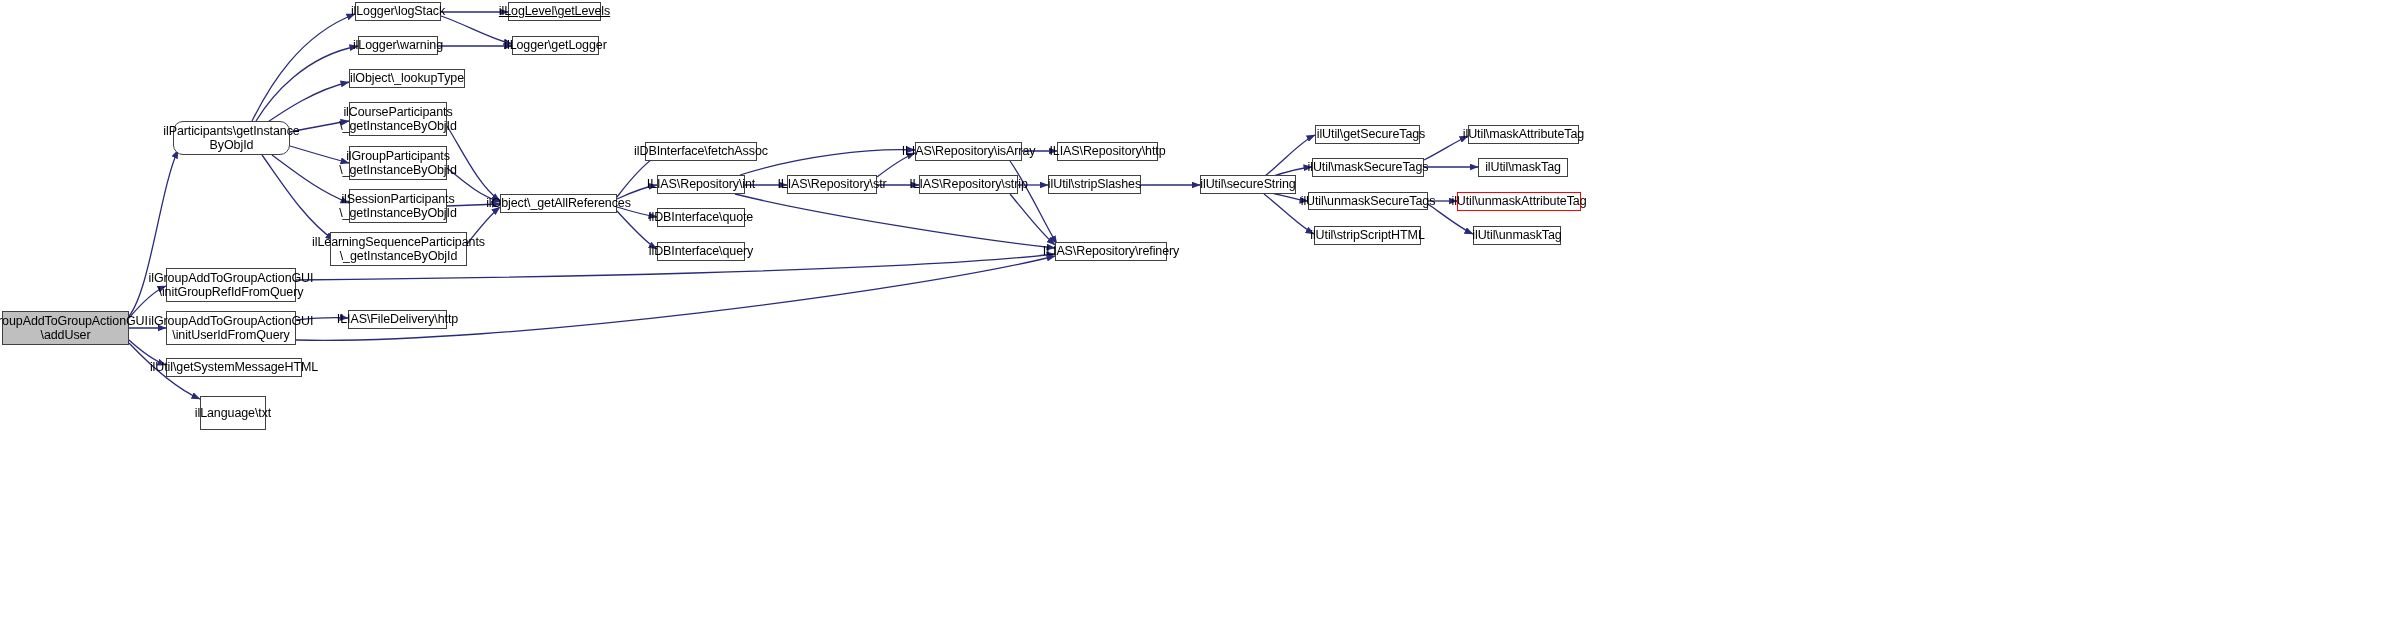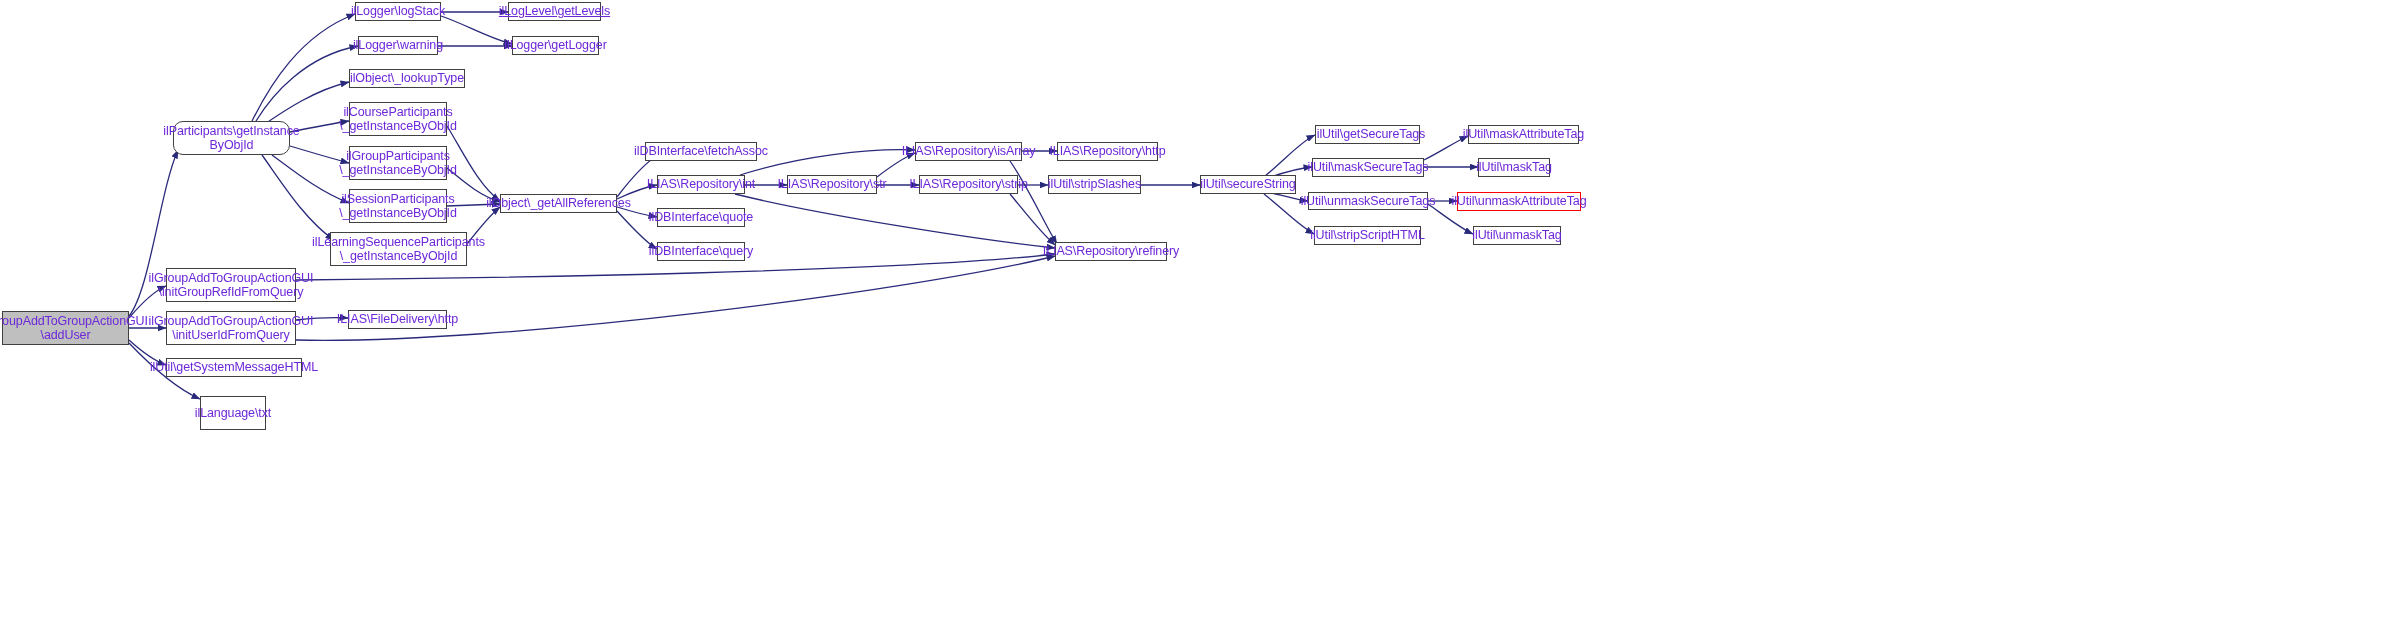--- a/index.html
+++ b/index.html
@@ -23,21 +23,21 @@
     top: 0;
     width: 2381px;
     height: 627px;
     pointer-events: none;
   }
   .node {
     position: absolute;
     box-sizing: border-box;
     border: 1px solid #404040;
     background: #ffffff;
-    color: #6d28d9;
+    color: #000000;
     font-size: 12.5px;
     line-height: 14.5px;
     display: flex;
     align-items: center;
     justify-content: center;
     text-align: center;
     white-space: pre;
     letter-spacing: -0.1px;
     z-index: 2;
   }
@@ -139,20 +139,20 @@
       <div class="node" style="left: 919px; top: 175px; width: 99px; height: 19px;"><span>ILIAS\Repository\strip</span></div>
       <div class="node" style="left: 1057px; top: 142px; width: 101px; height: 19px;"><span>ILIAS\Repository\http</span></div>
       <div class="node" style="left: 1048px; top: 175px; width: 93px; height: 19px;"><span>ilUtil\stripSlashes</span></div>
       <div class="node" style="left: 1055px; top: 242px; width: 112px; height: 19px;"><span>ILIAS\Repository\refinery</span></div>
       <div class="node" style="left: 1200px; top: 175px; width: 96px; height: 19px;"><span>ilUtil\secureString</span></div>
       <div class="node" style="left: 1315px; top: 125px; width: 105px; height: 19px; padding-left: 7px;"><span>ilUtil\getSecureTags</span></div>
       <div class="node" style="left: 1312px; top: 158px; width: 112px; height: 19px;"><span>ilUtil\maskSecureTags</span></div>
       <div class="node" style="left: 1308px; top: 192px; width: 120px; height: 18px;"><span>ilUtil\unmaskSecureTags</span></div>
       <div class="node" style="left: 1314px; top: 226px; width: 107px; height: 19px;"><span>ilUtil\stripScriptHTML</span></div>
       <div class="node" style="left: 1468px; top: 125px; width: 111px; height: 19px;"><span>ilUtil\maskAttributeTag</span></div>
-      <div class="node" style="left: 1478px; top: 158px; width: 72px; height: 19px;"><span>ilUtil\maskTag</span></div>
+      <div class="node" style="left: 1478px; top: 158px; width: 90px; height: 19px;"><span>ilUtil\maskTag</span></div>
       <div class="node highlight" style="left: 1457px; top: 192px; width: 124px; height: 19px;"><span>ilUtil\unmaskAttributeTag</span></div>
       <div class="node" style="left: 1473px; top: 226px; width: 88px; height: 19px;"><span>ilUtil\unmaskTag</span></div>
       <div class="node" style="left: 348px; top: 310px; width: 99px; height: 19px;"><span>ILIAS\FileDelivery\http</span></div>
       <div class="node" style="left: 512px; top: 36px; width: 87px; height: 19px;"><span>ilLogger\getLogger</span></div>
       <div class="node" style="left: 508px; top: 2px; width: 93px; height: 19px; text-decoration: underline;"><span>ilLogLevel\getLevels</span></div>
     </div>
 </div>
 
 </body></html>

